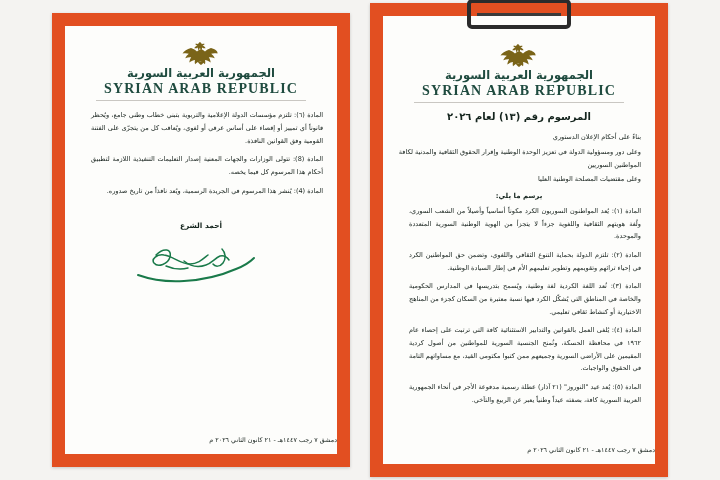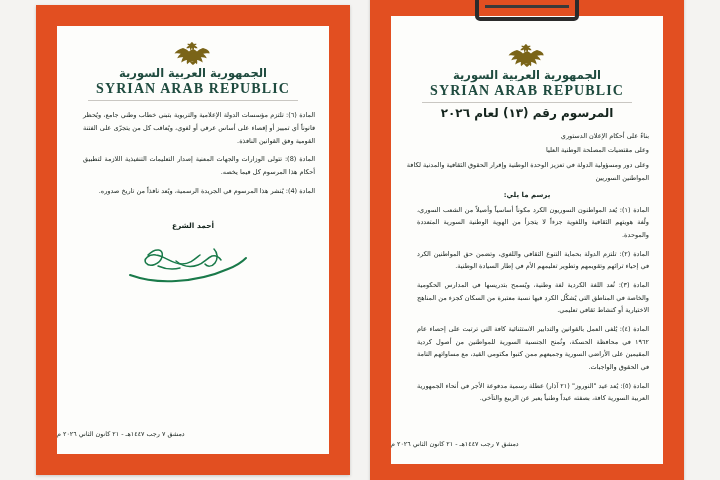--- a/index.html
+++ b/index.html
@@ -21,21 +21,21 @@
     display: flex;
     align-items: center;
     justify-content: center;
     gap: 20px;
   }
 
   
   .page-frame {
     position: relative;
     background: #e24f21;
-    padding: 21px;
+    padding: 13px;
     box-shadow: 0 1px 3px rgba(0,0,0,0.18);
   }
   .page-frame.left {
     width: 272px;
     height: 428px;
   }
   .page-frame.right {
     width: 272px;
     height: 448px;
   }
@@ -125,23 +125,24 @@
     text-align: center;
     font-size: 7.6px;
     font-weight: bold;
     color: #14241d;
     margin-top: 7px;
     line-height: 1.7;
   }
   .sub-head {
     direction: rtl;
     text-align: center;
-    font-size: 12px;
-    font-weight: bold;
-    color: #14241d;
+    font-size: 10px;
+    font-weight: bold;
+    color: #14241d;
+    margin-top: 5px;
     line-height: 1.8;
   }
   .preamble {
     direction: rtl;
     text-align: right;
     font-size: 6.5px;
     color: #16211c;
     line-height: 1.95;
     margin-top: 5px;
   }
@@ -180,24 +181,24 @@
     font-size: 7px;
     color: #14241d;
   }
   .signature-svg {
     display: block;
     margin: 2px auto 0 auto;
   }
 
   .footer-date {
     position: absolute;
-    bottom: 16px;
+    bottom: 10px;
     left: 0;
     right: 0;
-    text-align: left;
+    text-align: right;
     direction: rtl;
     font-size: 6.4px;
     color: #16211c;
   }
 </style>
 </head>
 <body>
 
 <div class="scene">
 
@@ -254,22 +255,22 @@
         </svg>
         <div class="ar-title">الجمهورية العربية السورية</div>
         <div class="en-title">SYRIAN ARAB REPUBLIC</div>
         <div class="rule"></div>
       </div>
 
       <div class="sub-head">المرسوم رقم (١٣) لعام ٢٠٢٦</div>
 
       <div class="preamble">
         <p>بناءً على أحكام الإعلان الدستوري</p>
+        <p>وعلى دور ومسؤولية الدولة في تعزيز الوحدة الوطنية وإقرار الحقوق الثقافية والمدنية لكافة المواطنين السوريين</p>
         <p>وعلى مقتضيات المصلحة الوطنية العليا</p>
-        <p>وعلى دور ومسؤولية الدولة في تعزيز الوحدة الوطنية وإقرار الحقوق الثقافية والمدنية لكافة المواطنين السوريين</p>
       </div>
 
       <div class="resolve">يرسم ما يلي:</div>
 
       <div class="body-ar" style="margin-top:0;">
         <p class="article">المادة (١): يُعد المواطنون السوريون الكرد مكوناً أساسياً وأصيلاً من الشعب السوري، ولُغة هويتهم الثقافية واللغوية جزءاً لا يتجزأ من الهوية الوطنية السورية المتعددة والموحدة.</p>
         <p class="article">المادة (٢): تلتزم الدولة بحماية التنوع الثقافي واللغوي، وتضمن حق المواطنين الكرد في إحياء تراثهم وتقويمهم وتطوير تعليمهم الأم في إطار السيادة الوطنية.</p>
         <p class="article">المادة (٣): تُعد اللغة الكردية لغة وطنية، ويُسمح بتدريسها في المدارس الحكومية والخاصة في المناطق التي يُشكّل الكرد فيها نسبة معتبرة من السكان كجزء من المناهج الاختيارية أو كنشاط ثقافي تعليمي.</p>
         <p class="article">المادة (٤): يُلغى العمل بالقوانين والتدابير الاستثنائية كافة التي ترتبت على إحصاء عام ١٩٦٢ في محافظة الحسكة، وتُمنح الجنسية السورية للمواطنين من أصول كردية المقيمين على الأراضي السورية وجميعهم ممن كتبوا مكتومي القيد، مع مساواتهم التامة في الحقوق والواجبات.</p>
         <p class="article">المادة (٥): يُعد عيد "النوروز" (٢١ آذار) عطلة رسمية مدفوعة الأجر في أنحاء الجمهورية العربية السورية كافة، بصفته عيداً وطنياً يعبر عن الربيع والتآخي.</p>

